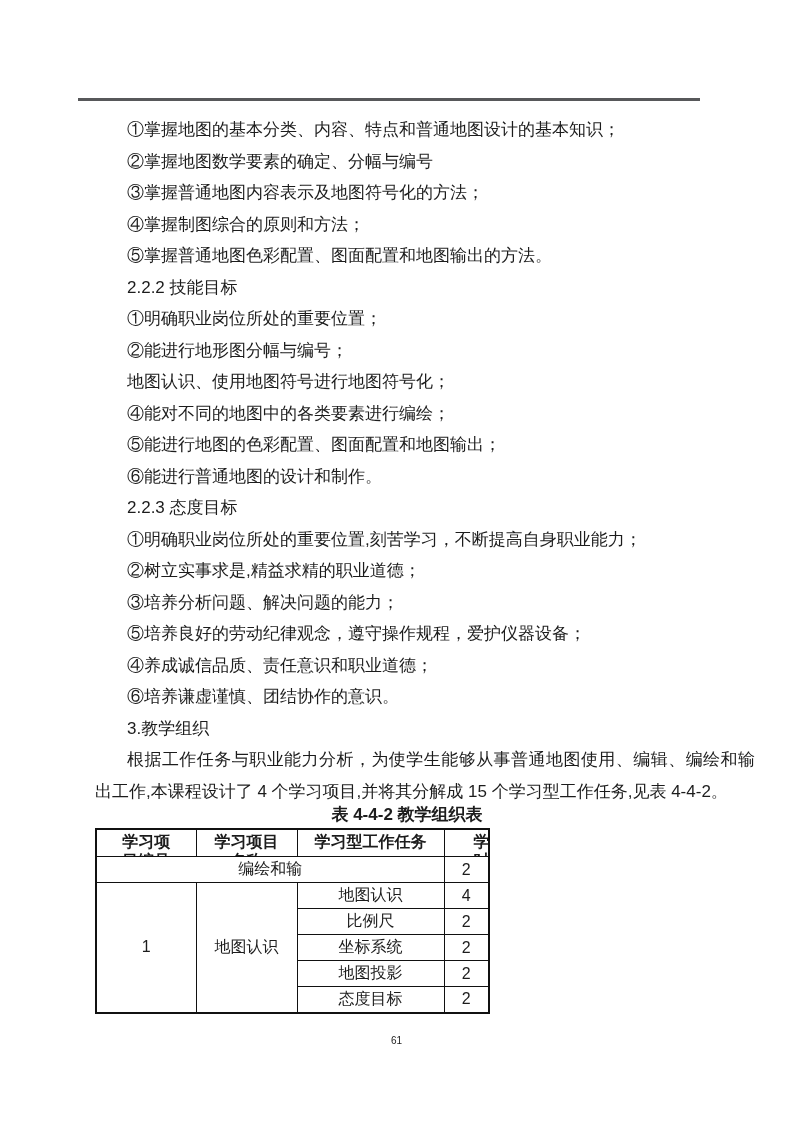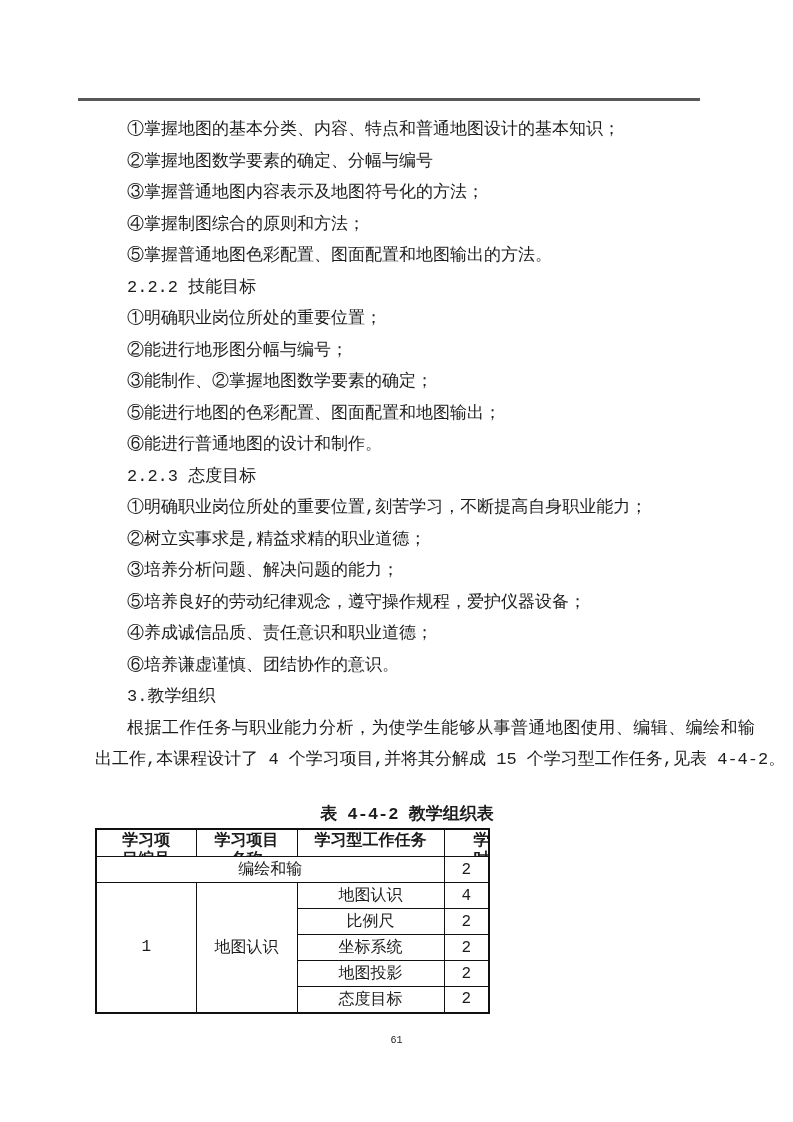--- a/index.html
+++ b/index.html
@@ -1,20 +1,20 @@
 <!DOCTYPE html>
 <html><head>
 <meta charset="utf-8">
 <style>
   html,body{margin:0;padding:0;background:#ffffff;}
   .page{
     position:relative;
     width:793px;height:1122px;
     background:#ffffff;
-    font-family:Liberation Mono, monospace;
+    font-family:Liberation Sans, sans-serif;
     color:#1c1c1c;
     overflow:hidden;
   }
   .top-rule{
     position:absolute;left:78px;top:98px;
     width:622px;height:3px;background:#57585a;
   }
   .content{
     position:absolute;left:95px;top:114px;width:660px;
     font-size:17px;
@@ -74,21 +74,22 @@
 
   <div class="content">
     <div class="line">①掌握地图的基本分类、内容、特点和普通地图设计的基本知识；</div>
     <div class="line">②掌握地图数学要素的确定、分幅与编号</div>
     <div class="line">③掌握普通地图内容表示及地图符号化的方法；</div>
     <div class="line">④掌握制图综合的原则和方法；</div>
     <div class="line">⑤掌握普通地图色彩配置、图面配置和地图输出的方法。</div>
     <div class="line">2.2.2 技能目标</div>
     <div class="line">①明确职业岗位所处的重要位置；</div>
     <div class="line">②能进行地形图分幅与编号；</div>
-    <div class="line">③能制作、②掌握地图数学要素的确定；</div>
+    <div class="line">地图认识、使用地图符号进行地图符号化；</div>
+    <div class="line">④能对不同的地图中的各类要素进行编绘；</div>
     <div class="line">⑤能进行地图的色彩配置、图面配置和地图输出；</div>
     <div class="line">⑥能进行普通地图的设计和制作。</div>
     <div class="line">2.2.3 态度目标</div>
     <div class="line">①明确职业岗位所处的重要位置,刻苦学习，不断提高自身职业能力；</div>
     <div class="line">②树立实事求是,精益求精的职业道德；</div>
     <div class="line">③培养分析问题、解决问题的能力；</div>
     <div class="line">⑤培养良好的劳动纪律观念，遵守操作规程，爱护仪器设备；</div>
     <div class="line">④养成诚信品质、责任意识和职业道德；</div>
     <div class="line">⑥培养谦虚谨慎、团结协作的意识。</div>
     <div class="line">3.教学组织</div>

